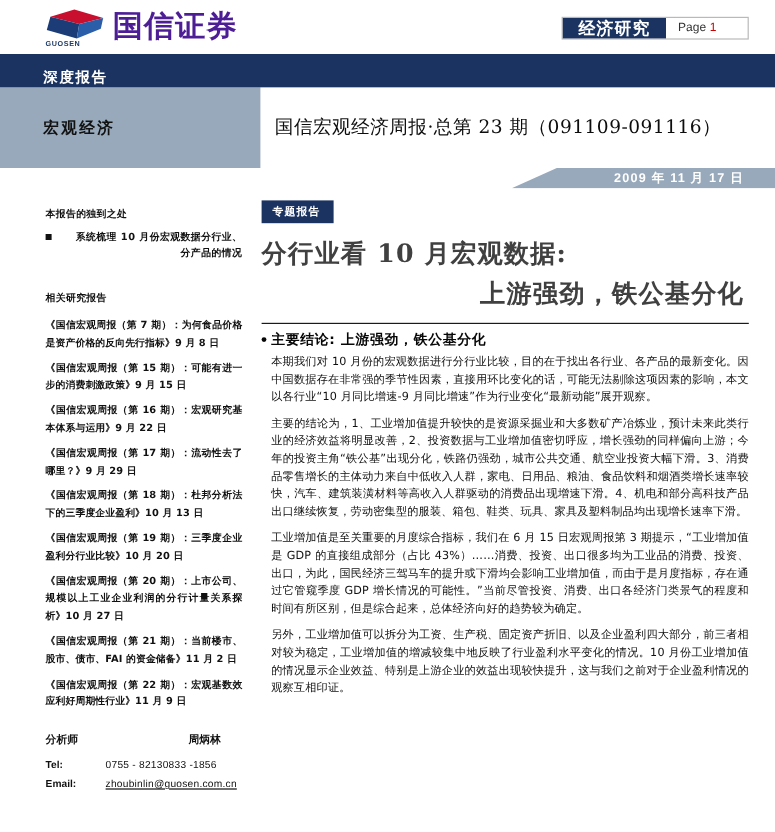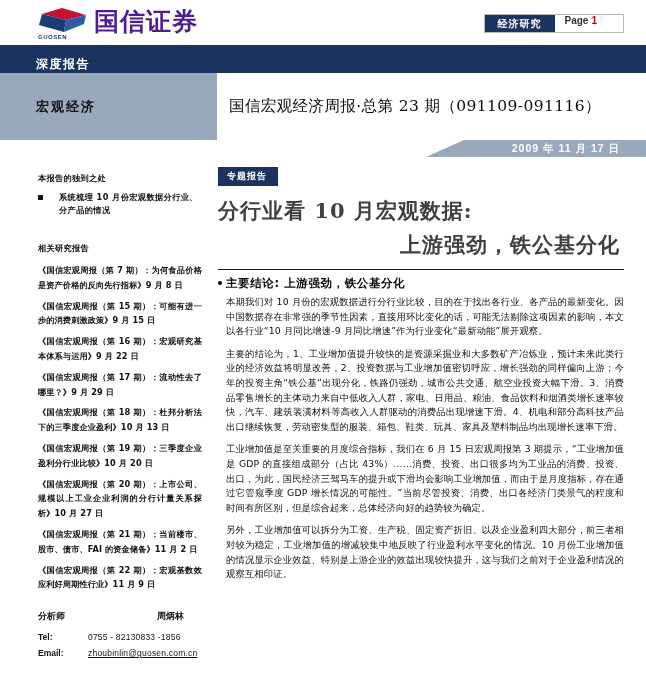--- a/index.html
+++ b/index.html
@@ -61,36 +61,35 @@
     height: 19px;
     border: 1px solid #b9b9b9;
     display: flex;
     align-items: stretch;
     background: #ffffff;
     box-sizing: border-box;
   }
   .page-box .tag {
     background: #1b3360;
     color: #ffffff;
-    font-size: 10px;
+    font-size: 14px;
     font-weight: bold;
     padding: 0 13px;
     display: flex;
     align-items: center;
     letter-spacing: 1px;
     font-family: "DejaVu Sans", sans-serif;
   }
   .page-box .pg {
     color: #333333;
     font-size: 10px;
     padding: 0 26px 0 10px;
     display: flex;
-    align-items: flex-start;
+    align-items: center;
     font-family: "Liberation Sans", sans-serif;
-    font-weight: bold;
   }
   .page-box .pg .num { color: #cc0000; margin-left: 3px; }
 
   
   .navy-band {
     height: 28px;
     background: #1b3360;
     position: relative;
   }
   .navy-band .label {
@@ -192,20 +191,21 @@
     margin: 10px 0 7px 0;
     letter-spacing: 0.3px;
   }
   .sb-bullet {
     display: flex;
     font-size: 8.2px;
     color: #111111;
     line-height: 13px;
     font-family: "DejaVu Sans", sans-serif;
     margin-bottom: 4px;
+    text-align: right;
   }
   .sb-bullet .sq {
     width: 5px; height: 5px;
     background: #111111;
     margin: 4px 16px 0 0;
     flex: 0 0 5px;
   }
   .sb-bullet .bt { flex: 1; letter-spacing: 0.4px; font-weight: bold; }
 
   .sb-heading2 {

